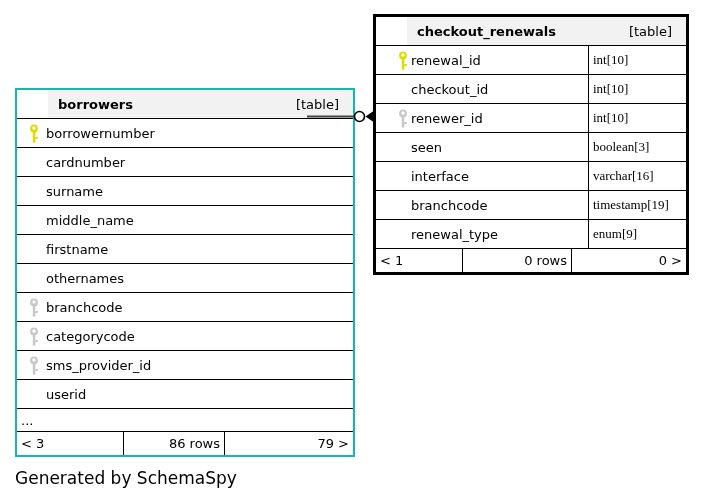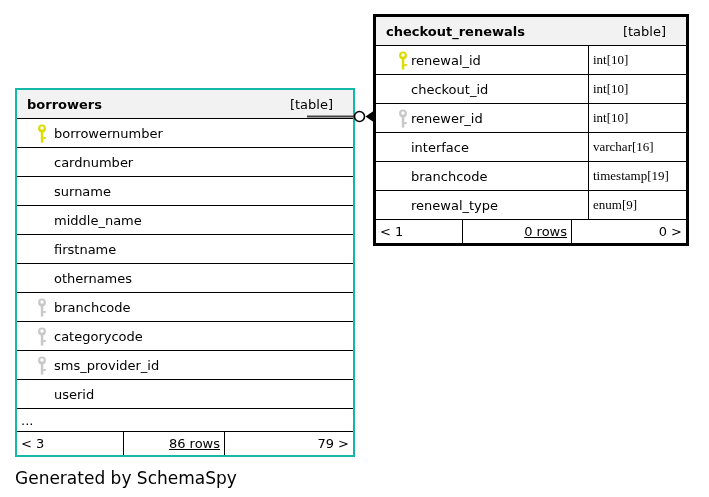--- a/index.html
+++ b/index.html
@@ -7,30 +7,30 @@
     position:relative; width:709px; height:497px; background:#ffffff;
     font-family:"DejaVu Sans","Liberation Sans",sans-serif;
     color:#000; overflow:hidden;
   }
   .table { position:absolute; background:#fff; box-sizing:border-box; }
   .tbl-borrowers { left:15px; top:88px;  width:340px; border:2px solid #14b8a6; }
   .tbl-checkout  { left:373px; top:14px; width:316px; border:3px solid #000; }
 
   .tbl-header {
     display:flex; justify-content:space-between; align-items:center;
-    height:28px; background:#f2f2f2; padding:0 20px 0 10px; box-sizing:border-box;
+    height:28px; background:#f2f2f2; padding:0 14px 0 10px; box-sizing:border-box;margin-left:31px;
   }
   .tbl-name { font-weight:bold; font-size:13px; }
   .tbl-type { font-size:13px; }
 
   .row {
     display:flex; align-items:center; height:29px;
     border-top:1px solid #000; box-sizing:border-box; font-size:13px;
   }
-  .tbl-borrowers .row { padding-left:20px; }
+  .tbl-borrowers .row { padding-left:12px; }
   .tbl-checkout  .row { padding-left:22px; }
   .key-slot { display:inline-flex; align-items:center; justify-content:flex-start; flex:0 0 auto; }
   .tbl-borrowers .key-slot { width:17px; }
   .tbl-checkout  .key-slot { width:13px; }
   .key-slot svg { display:block; }
   .col-name { white-space:nowrap; }
   .tbl-checkout .col-name { flex:0 0 177px; }
   .col-type {
     flex:1 1 auto; align-self:stretch; display:flex; align-items:center;
     border-left:1px solid #000; padding-left:4px; white-space:nowrap;font-family:Liberation Serif, serif;
@@ -38,21 +38,21 @@
 
   .ellipsis-row {
     display:flex; align-items:center; height:23px;
     border-top:1px solid #000; box-sizing:border-box;
     padding-left:4px; font-size:13px;
   }
 
   .tbl-footer { display:flex; height:24px; border-top:1px solid #000; box-sizing:border-box; font-size:13px; }
   .tbl-footer .cell { display:flex; align-items:center; box-sizing:border-box; padding:0 4px; }
   .cell-left   { justify-content:flex-start; }
-  .cell-center { justify-content:flex-end; border-left:1px solid #000; border-right:1px solid #000;text-decoration:underline; }
+  .cell-center { justify-content:flex-end; border-left:1px solid #000; border-right:1px solid #000; }
   .cell-right  { justify-content:flex-end; flex:1 1 auto; }
   .tbl-borrowers .cell-left   { flex:0 0 106px; }
   .tbl-borrowers .cell-center { flex:0 0 102px; }
   .tbl-checkout  .cell-left   { flex:0 0 86px; }
   .tbl-checkout  .cell-center { flex:0 0 110px; }
 
   .connector { position:absolute; left:303px; top:103px; }
 
   .caption { position:absolute; left:15px; top:468px; font-size:17px; }
 </style>
@@ -174,20 +174,25 @@
               <circle cx="5" cy="4" r="1.7" fill="#ffffff"></circle>
               <rect x="3.8" y="7.6" width="2.5" height="11" fill="#c8c8c8"></rect>
               <rect x="6.3" y="13" width="2.5" height="2.1" fill="#c8c8c8"></rect>
             </svg>
           </span>
           <span class="col-name">renewer_id</span>
           <span class="col-type">int[10]</span>
         </div>
         <div class="row">
           <span class="key-slot"></span>
+          <span class="col-name">seen</span>
+          <span class="col-type">boolean[3]</span>
+        </div>
+        <div class="row">
+          <span class="key-slot"></span>
           <span class="col-name">interface</span>
           <span class="col-type">varchar[16]</span>
         </div>
         <div class="row">
           <span class="key-slot"></span>
           <span class="col-name">branchcode</span>
           <span class="col-type">timestamp[19]</span>
         </div>
         <div class="row">
           <span class="key-slot"></span>

